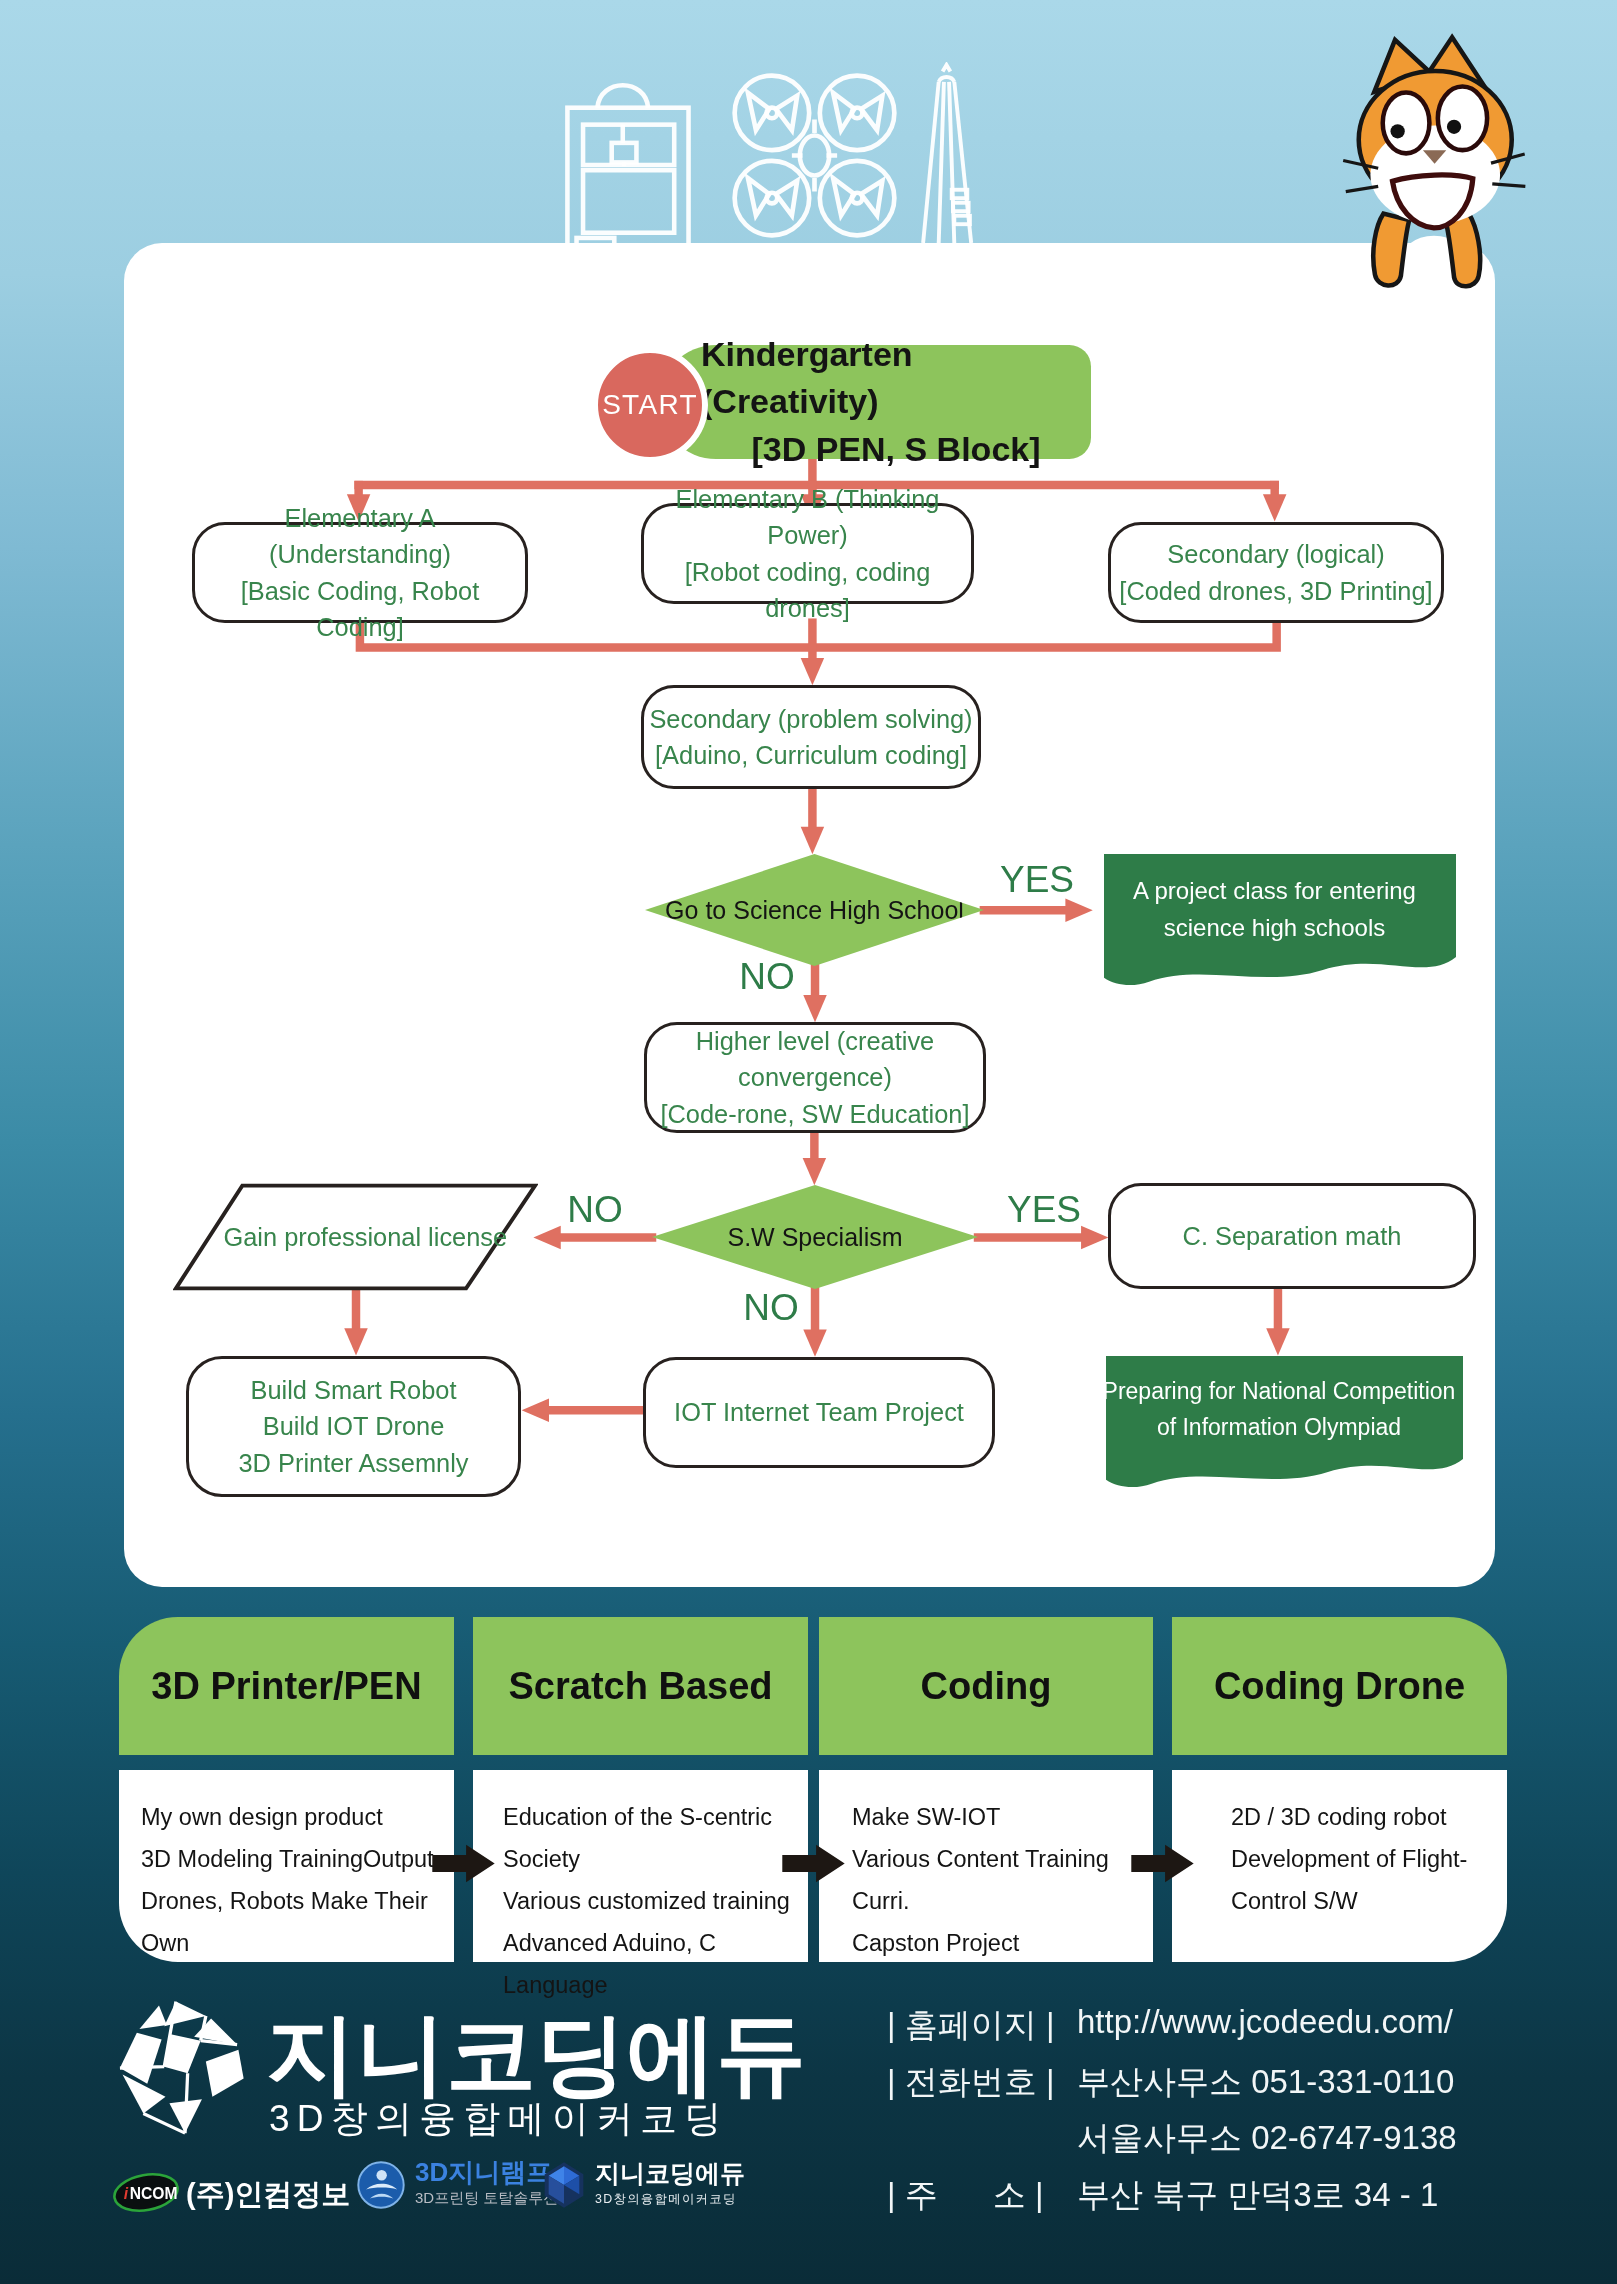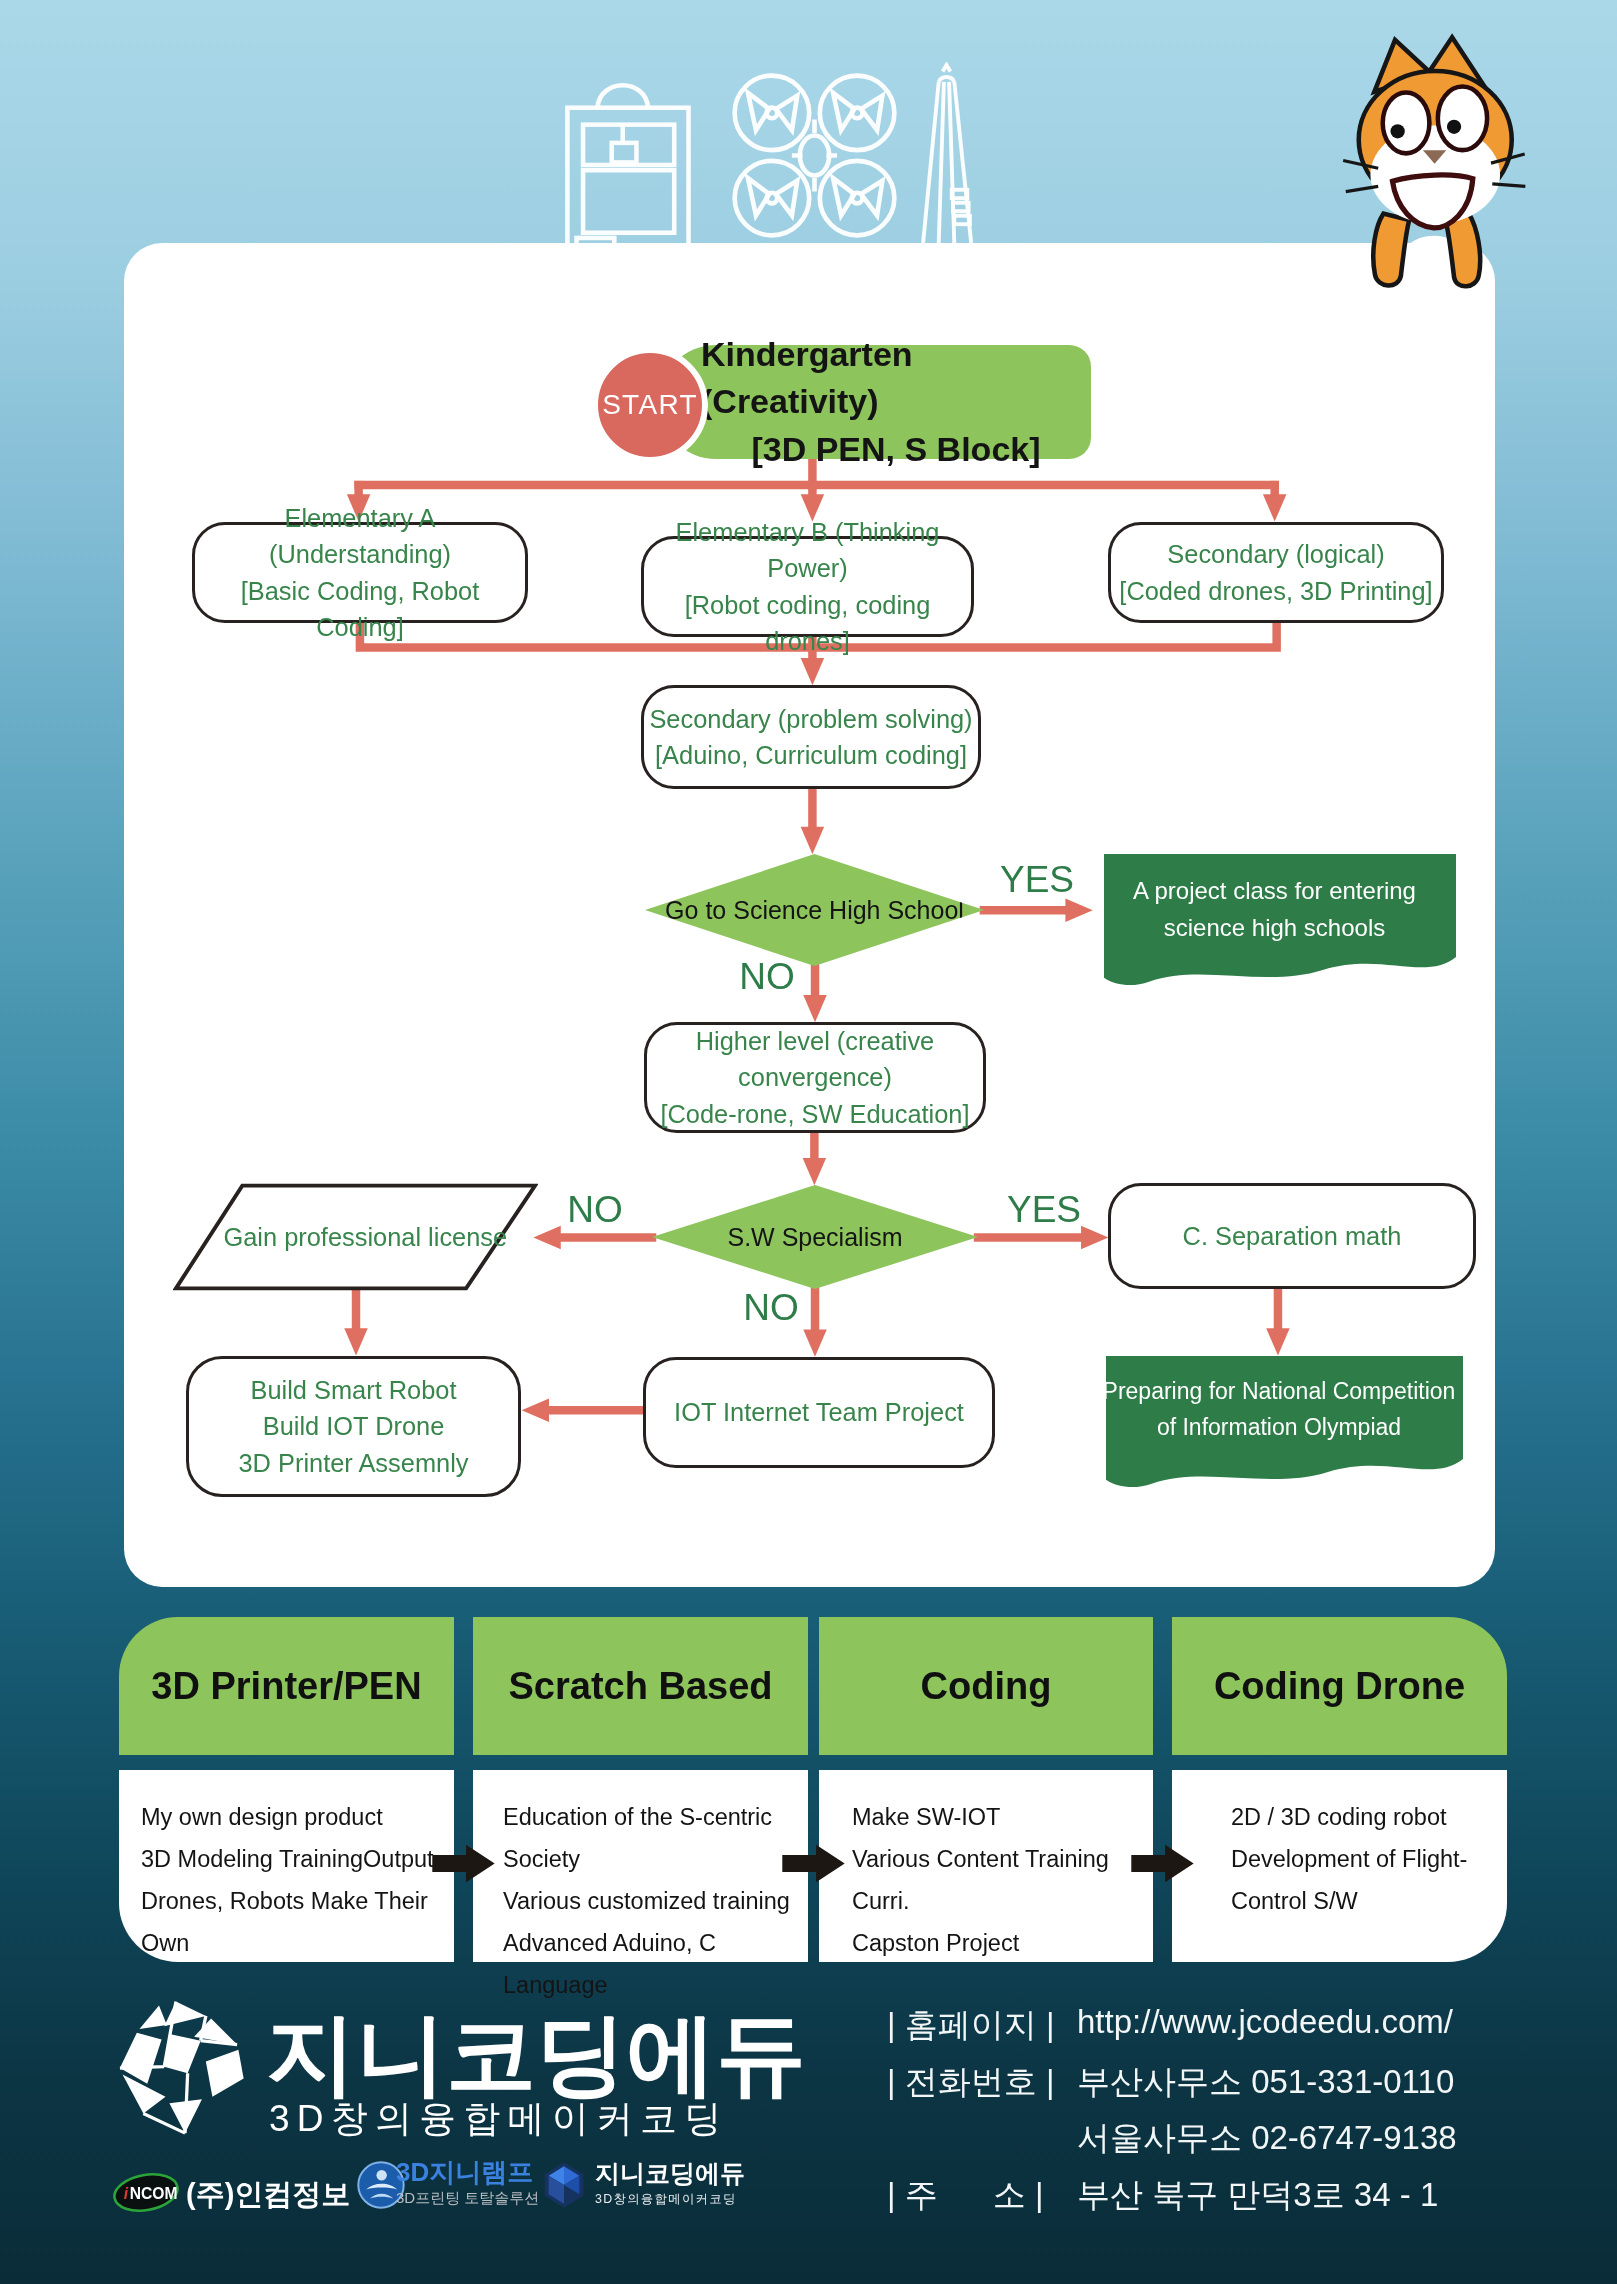--- a/index.html
+++ b/index.html
@@ -186,21 +186,21 @@
 <div class="banner">
   <div>Kindergarten (Creativity)</div>
   <div>[3D PEN, S Block]</div>
 </div>
 <div class="start">START</div>
 
 <div class="node" style="left:192px; top:522px; width:336px; height:101px;">
   <div>Elementary A (Understanding)</div>
   <div>[Basic Coding, Robot Coding]</div>
 </div>
-<div class="node" style="left:641px; top:536px; width:333px; height:101px;">
+<div class="node" style="left:641px; top:503px; width:333px; height:101px;">
   <div>Elementary B (Thinking Power)</div>
   <div>[Robot coding, coding drones]</div>
 </div>
 <div class="node" style="left:1108px; top:522px; width:336px; height:101px;">
   <div>Secondary (logical)</div>
   <div>[Coded drones, 3D Printing]</div>
 </div>
 <div class="node" style="left:641px; top:685px; width:340px; height:104px;">
   <div>Secondary (problem solving)</div>
   <div>[Aduino, Curriculum coding]</div>
@@ -336,21 +336,21 @@
 <div class="abs partner-name" style="left:186px; top:2175px; z-index:2;">(주)인컴정보</div>
 
 <div class="abs" style="left:357px; top:2161px; z-index:2;">
   <svg width="48" height="48" viewBox="0 0 74 74">
     <circle cx="37" cy="37" r="35" fill="#1b5cab" stroke="#7fb3e8" stroke-width="3"></circle>
     <circle cx="38" cy="22" r="8" fill="#cfe3f7"></circle>
     <path d="M14,44 C26,32 50,32 62,44 C50,40 26,40 14,44 Z" fill="#dcebfa"></path>
     <path d="M20,58 C30,48 46,48 56,58 C46,54 30,54 20,58 Z" fill="#bcd9f5"></path>
   </svg>
 </div>
-<div class="abs" style="left:396px; top:2159px; z-index:2;">
+<div class="abs" style="left:415px; top:2159px; z-index:2;">
   <div class="p2name">3D지니램프</div>
   <div class="p2sub">3D프린팅 토탈솔루션</div>
 </div>
 
 <div class="abs" style="left:542px; top:2161px; z-index:2;">
   <svg width="44" height="48" viewBox="0 0 66 72">
     <polygon points="33,2 62,20 62,52 33,70 4,52 4,20" fill="#16325e"></polygon>
     <polygon points="33,8 56,22 33,36" fill="#2e6bd6"></polygon>
     <polygon points="33,36 56,22 56,50" fill="#1d4fa8"></polygon>
     <polygon points="10,22 33,8 33,36" fill="#3f83e8"></polygon>

